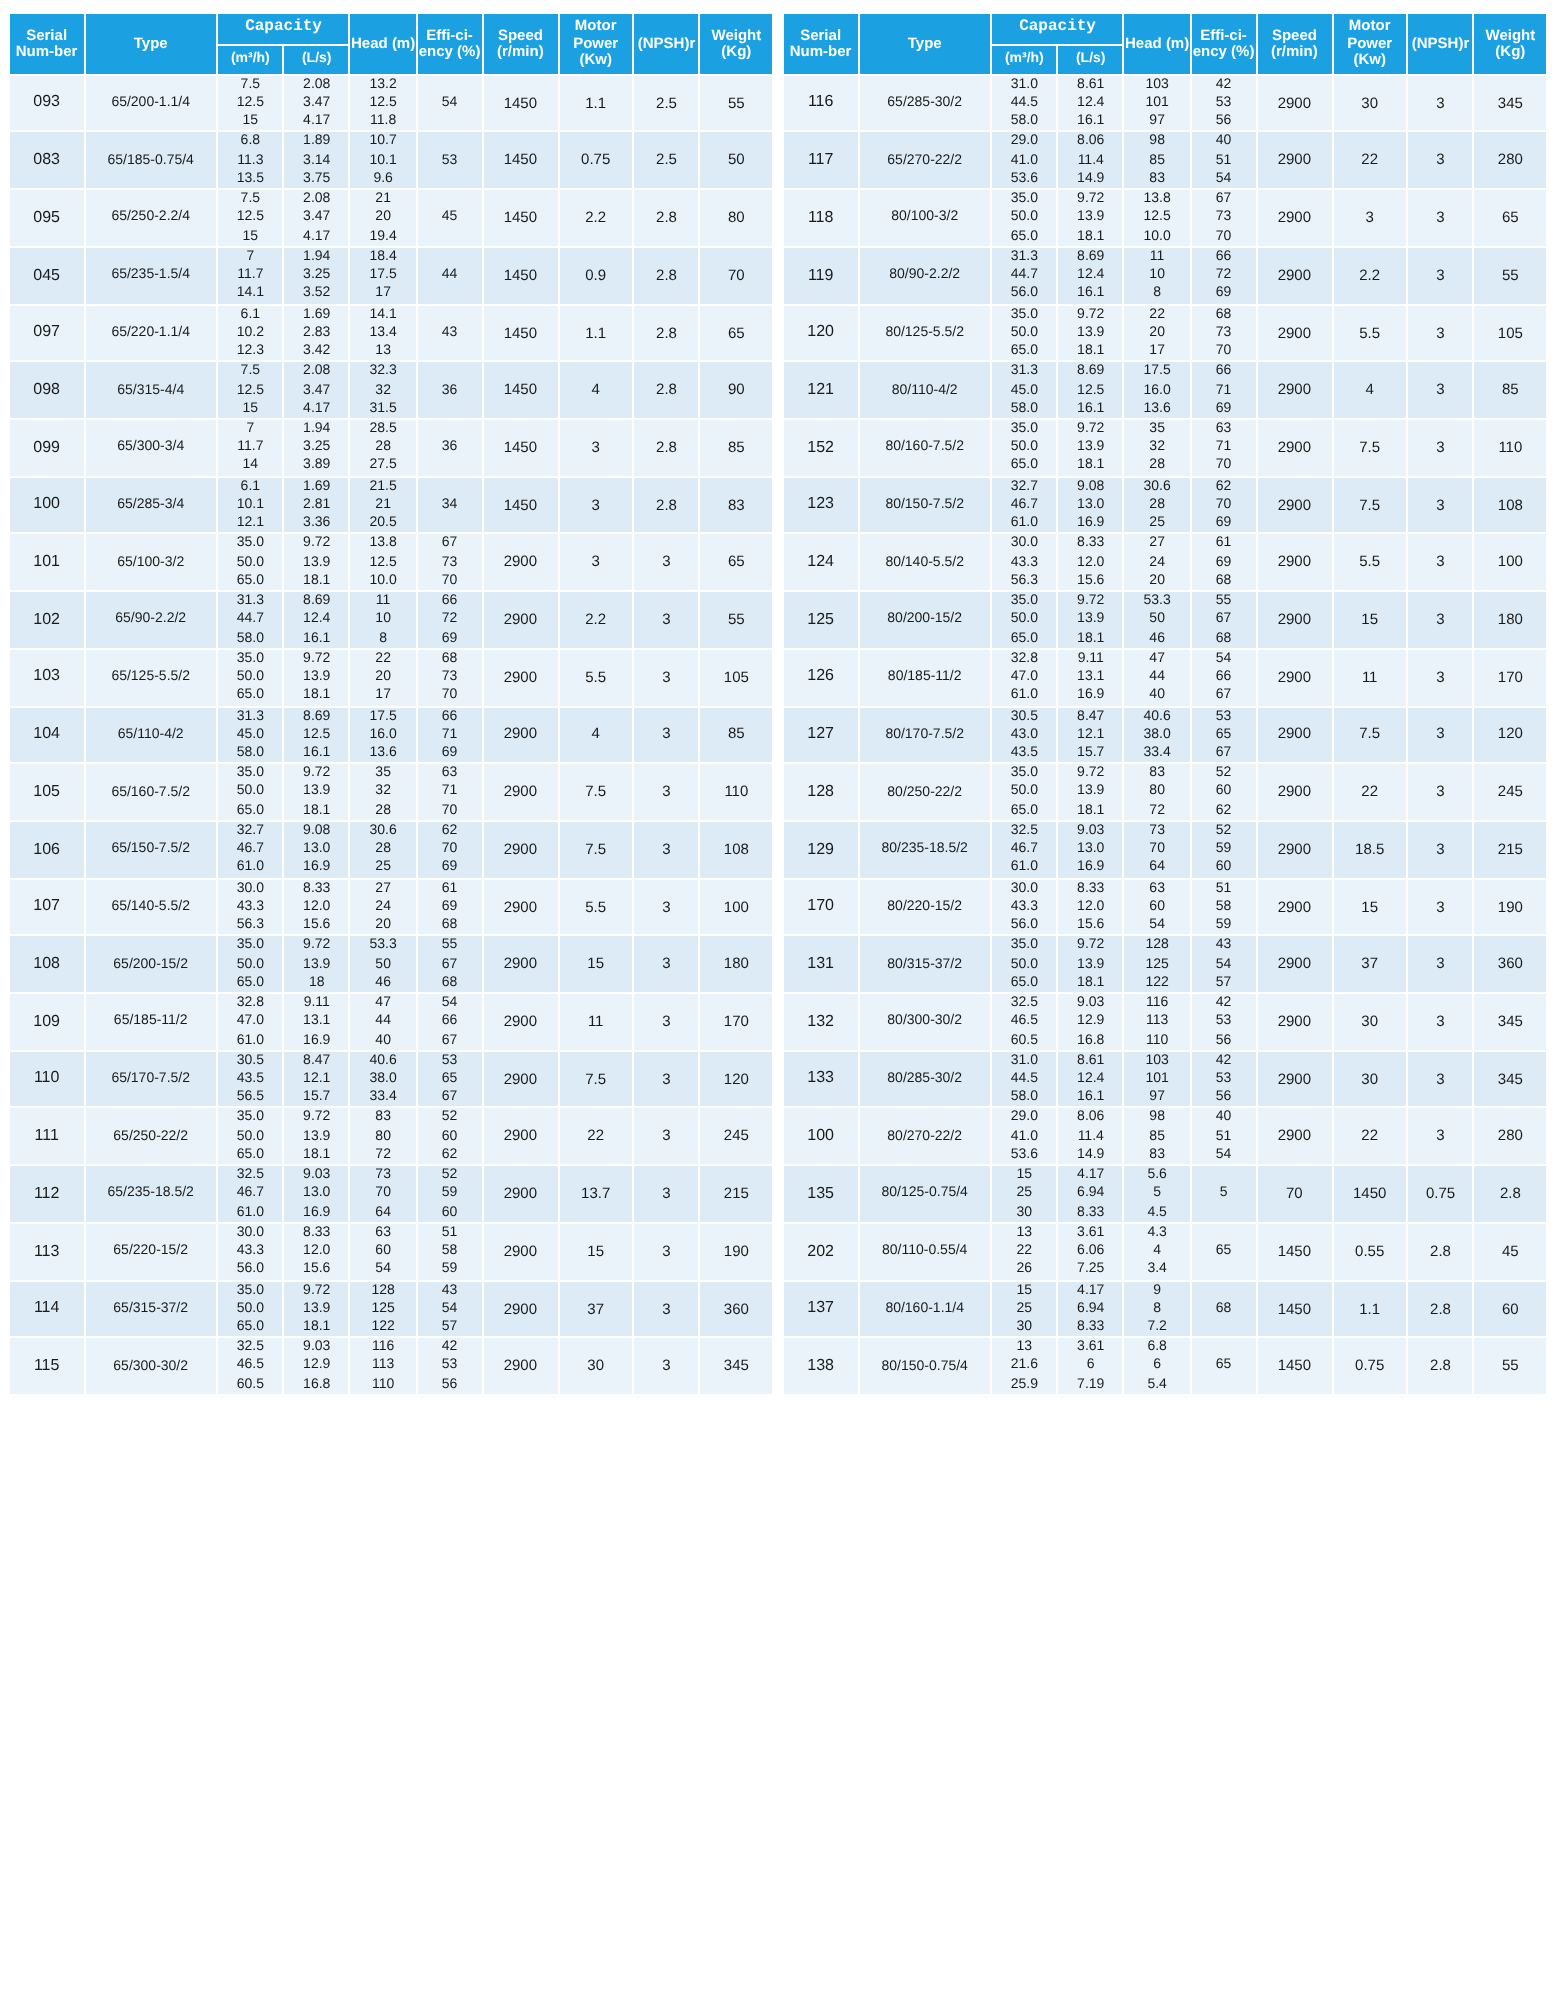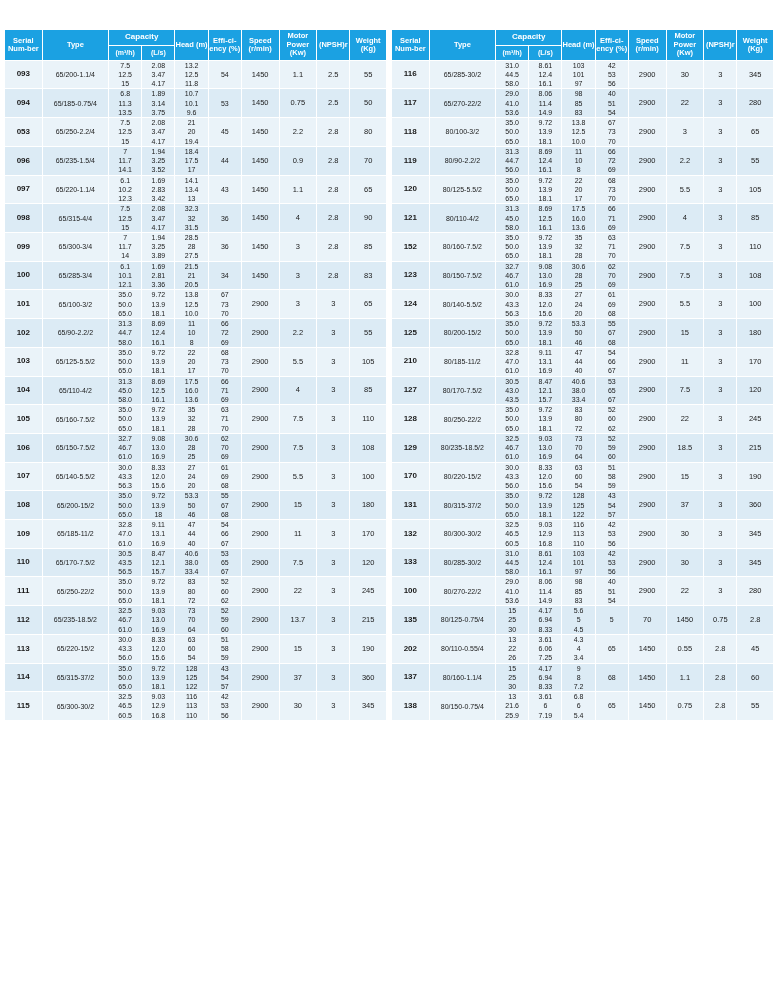--- a/index.html
+++ b/index.html
@@ -15,57 +15,57 @@
     padding:6px 4px 4px 4px;
     display:flex;
     gap:4px;
     align-items:flex-start;
   }
   table.pump{
     border-collapse:collapse;
     table-layout:fixed;
     width:385px;
     font-size:7px;
-    margin-top:23px;
   }
   table.pump th, table.pump td{
     border:1px solid #ffffff;
     text-align:center;
     vertical-align:middle;
     padding:0;
   }
   
   thead th{
     background:#1ba1e2;
     color:#ffffff;
     font-weight:bold;
     font-size:7.5px;
     line-height:1.12;
     padding:2px 1px;
   }
   thead th.cap-top{
     font-size:8px;
     padding:3px 1px;
+    font-family:Liberation Mono, monospace;
   }
   thead th.sub{
     font-size:7px;
     padding:3px 1px;
   }
   
   tbody td{
     background:#eaf3f9;
     color:#1a1a1a;
     font-size:7px;
     line-height:1.3;
     padding:2px 1px;
   }
   tbody tr.alt td{
     background:#dcebf5;
   }
-  td.serial{font-weight:bold;font-size:8px;}
+  td.serial{font-weight:normal;font-size:8px;}
   td.type{font-size:7px;}
   td.triple{
     font-size:7px;
     line-height:1.32;
     white-space:pre-line;
     font-weight:normal;
   }
   td.numcell{font-size:7.5px;}
   
   col.c-serial{width:34px;}
@@ -127,57 +127,57 @@
           <td class="triple">13.2
 12.5
 11.8</td>
           <td class="triple">54</td>
           <td class="numcell">1450</td>
           <td class="numcell">1.1</td>
           <td class="numcell">2.5</td>
           <td class="numcell">55</td>
         </tr>
         <tr class="alt">
-          <td class="serial">094</td>
+          <td class="serial">083</td>
           <td class="type">65/185-0.75/4</td>
           <td class="triple">6.8
 11.3
 13.5</td>
           <td class="triple">1.89
 3.14
 3.75</td>
           <td class="triple">10.7
 10.1
 9.6</td>
           <td class="triple">53</td>
           <td class="numcell">1450</td>
           <td class="numcell">0.75</td>
           <td class="numcell">2.5</td>
           <td class="numcell">50</td>
         </tr>
         <tr>
-          <td class="serial">053</td>
+          <td class="serial">095</td>
           <td class="type">65/250-2.2/4</td>
           <td class="triple">7.5
 12.5
 15</td>
           <td class="triple">2.08
 3.47
 4.17</td>
           <td class="triple">21
 20
 19.4</td>
           <td class="triple">45</td>
           <td class="numcell">1450</td>
           <td class="numcell">2.2</td>
           <td class="numcell">2.8</td>
           <td class="numcell">80</td>
         </tr>
         <tr class="alt">
-          <td class="serial">096</td>
+          <td class="serial">045</td>
           <td class="type">65/235-1.5/4</td>
           <td class="triple">7
 11.7
 14.1</td>
           <td class="triple">1.94
 3.25
 3.52</td>
           <td class="triple">18.4
 17.5
 17</td>
@@ -787,21 +787,21 @@
 46</td>
           <td class="triple">55
 67
 68</td>
           <td class="numcell">2900</td>
           <td class="numcell">15</td>
           <td class="numcell">3</td>
           <td class="numcell">180</td>
         </tr>
         <tr>
-          <td class="serial">210</td>
+          <td class="serial">126</td>
           <td class="type">80/185-11/2</td>
           <td class="triple">32.8
 47.0
 61.0</td>
           <td class="triple">9.11
 13.1
 16.9</td>
           <td class="triple">47
 44
 40</td>

